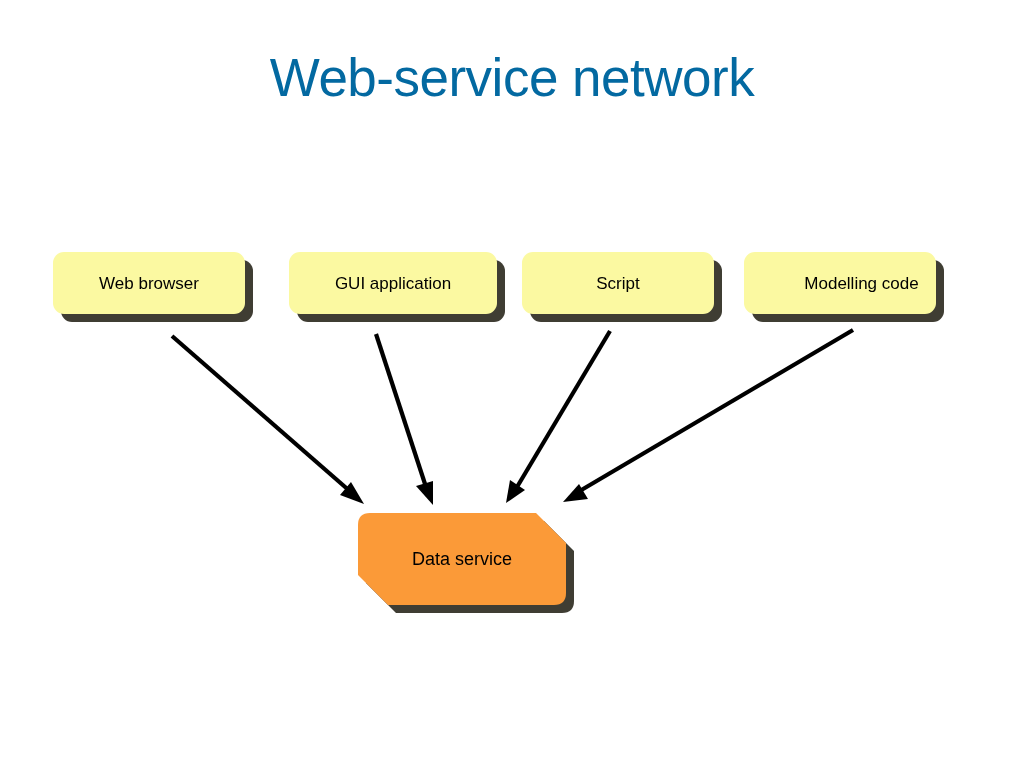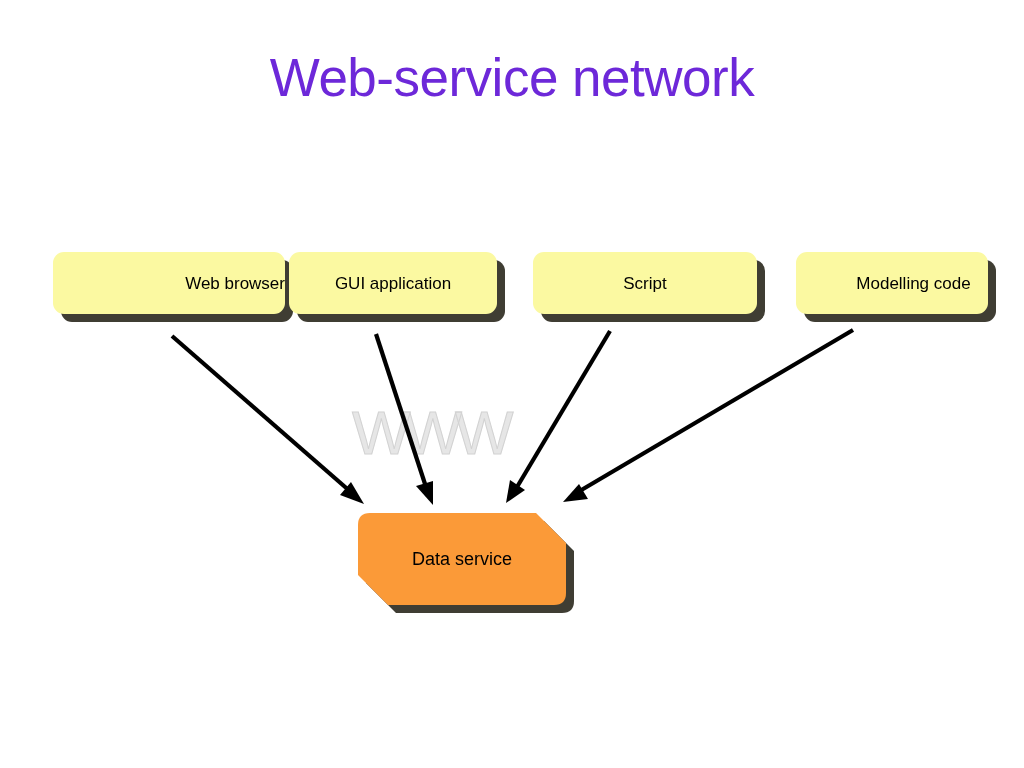--- a/index.html
+++ b/index.html
@@ -19,21 +19,21 @@
   
   #title {
     position: absolute;
     left: 0;
     top: 47px;
     width: 1024px;
     text-align: center;
     font-family: "Liberation Sans", sans-serif;
     font-size: 53px;
     font-weight: 400;
-    color: #6d28d9;
+    color: #0369a1;
     letter-spacing: -0.5px;
     white-space: nowrap;
   }
 
   
   .client-box {
     position: absolute;
     height: 62px;
     background: #fbf9a1;
     border-radius: 11px;
@@ -44,24 +44,24 @@
     box-sizing: border-box;
   }
   .client-box .box-label {
     font-family: "Liberation Sans", sans-serif;
     font-size: 17px;
     color: #000000;
     line-height: 1;
     white-space: nowrap;
   }
 
-  #box-web-browser    { left: 53px;  top: 252px; width: 232px; justify-content: flex-end; }
+  #box-web-browser    { left: 53px;  top: 252px; width: 192px; }
   #box-gui-app        { left: 289px; top: 252px; width: 208px; }
-  #box-script         { left: 522px; top: 252px; width: 224px; margin-left: 11px; }
-  #box-modelling-code { left: 796px; top: 252px; width: 192px; padding-left: 43px; }
+  #box-script         { left: 522px; top: 252px; width: 192px; }
+  #box-modelling-code { left: 744px; top: 252px; width: 192px; padding-left: 43px; }
 
   
   #www-mark {
     position: absolute;
     left: 352px;
     top: 398px;
     width: 240px;
     height: 70px;
     font-family: "Liberation Sans", sans-serif;
     font-size: 62px;
@@ -140,21 +140,20 @@
   </div>
 
   <div class="client-box" id="box-script">
     <span class="box-label">Script</span>
   </div>
 
   <div class="client-box" id="box-modelling-code">
     <span class="box-label">Modelling code</span>
   </div>
 
-  <div id="www-mark">WWW</div>
 
   <div id="data-service-wrap">
     <svg id="data-service-shadow" viewBox="0 0 208 92">
       <path d="M 12 0 L 178 0 L 208 30 L 208 80 Q 208 92 196 92 L 30 92 L 0 62 L 0 12 Q 0 0 12 0 Z" fill="#3f3d33"></path>
     </svg>
     <svg id="data-service-shape" viewBox="0 0 208 92">
       <path d="M 12 0 L 178 0 L 208 30 L 208 80 Q 208 92 196 92 L 30 92 L 0 62 L 0 12 Q 0 0 12 0 Z" fill="#fb9a38"></path>
     </svg>
     <div id="data-service-label">Data service</div>
   </div>

